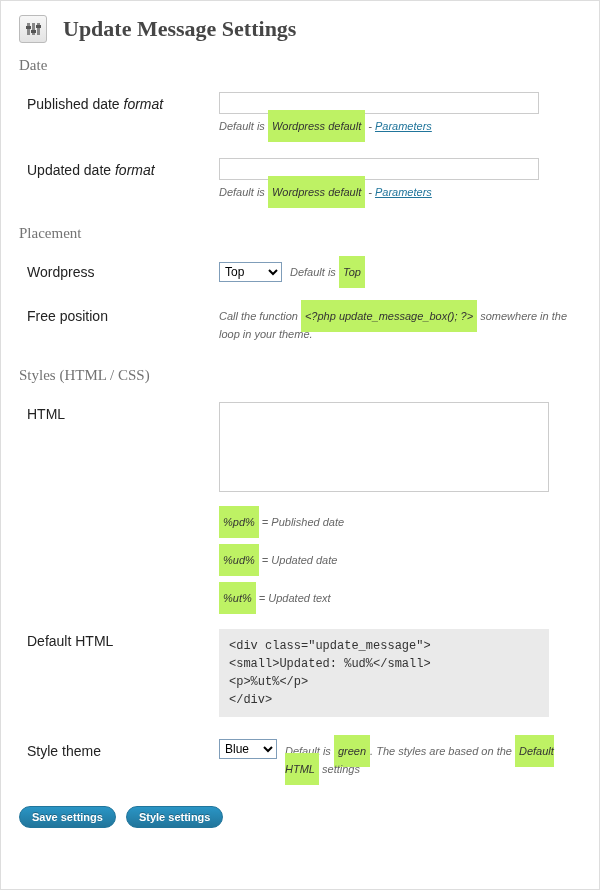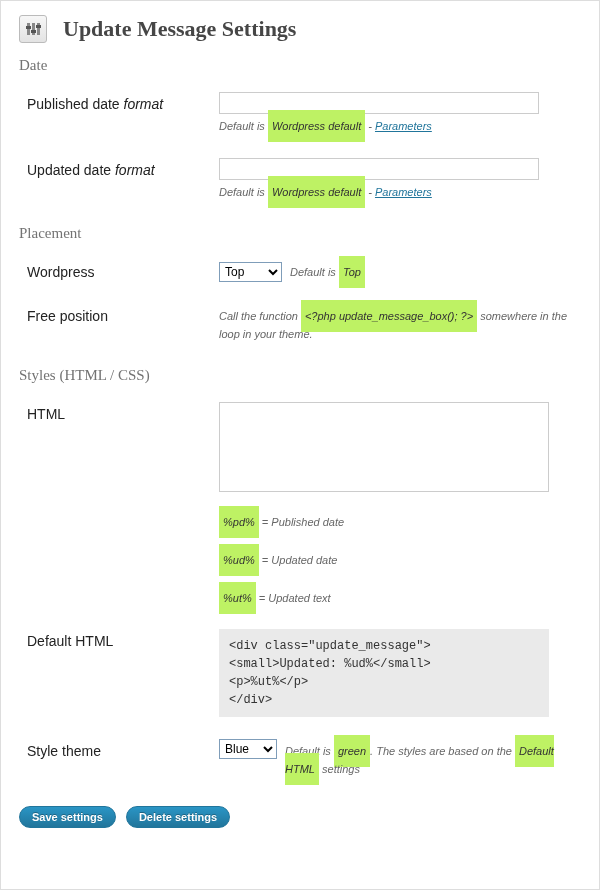--- a/index.html
+++ b/index.html
@@ -120,14 +120,14 @@
           <span>Default is </span><span class="code">green</span><span>. The styles are based on the </span><span class="code">Default HTML</span><span> settings</span>
         </span>
       </div>
     </td>
   </tr>
 </tbody>
   </table>
 
 <div class="btnrow">
   <button class="button-primary">Save settings</button>
-  <button class="button-primary">Delete settings</button>
+  <button class="button-primary">Style settings</button>
 </div>
 
 </body></html>

